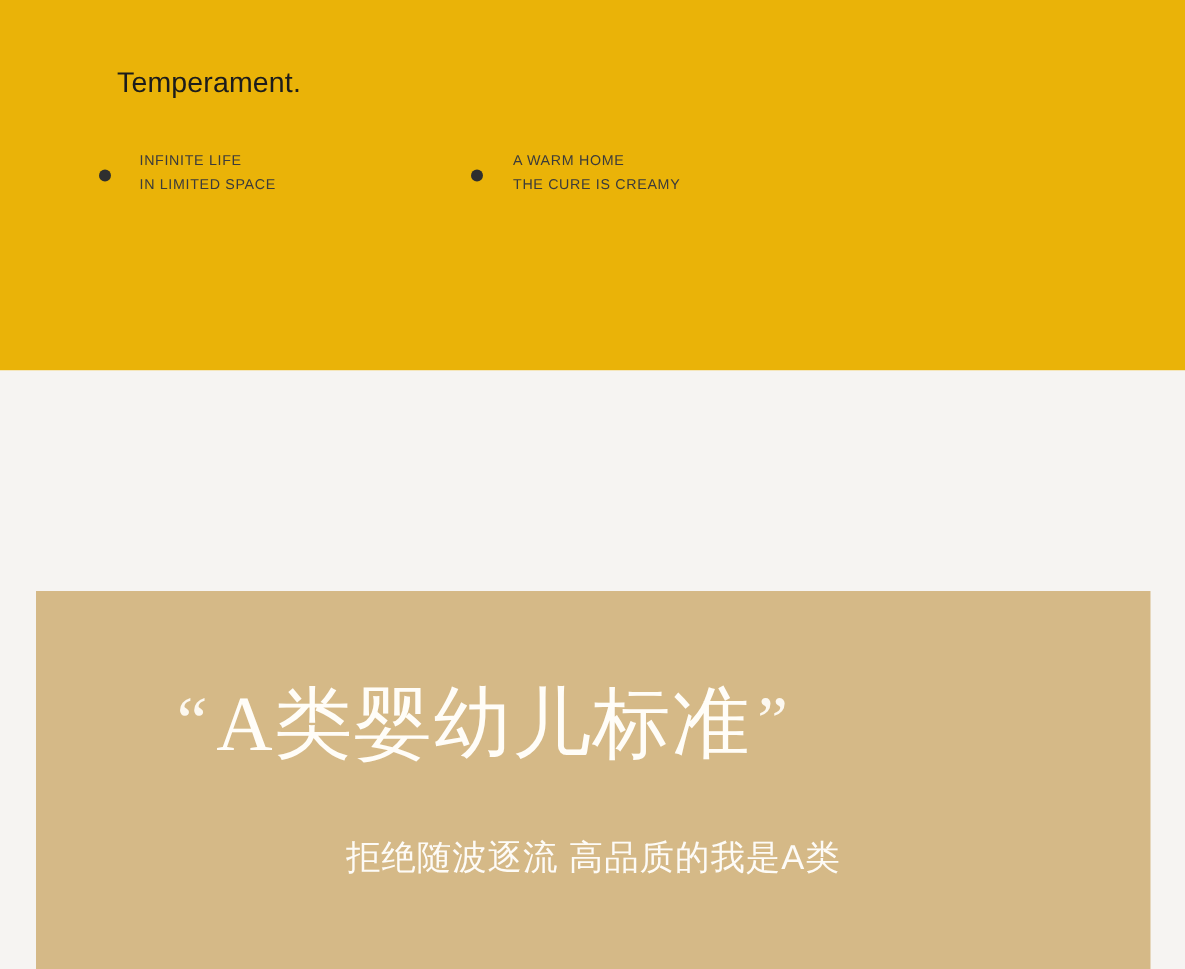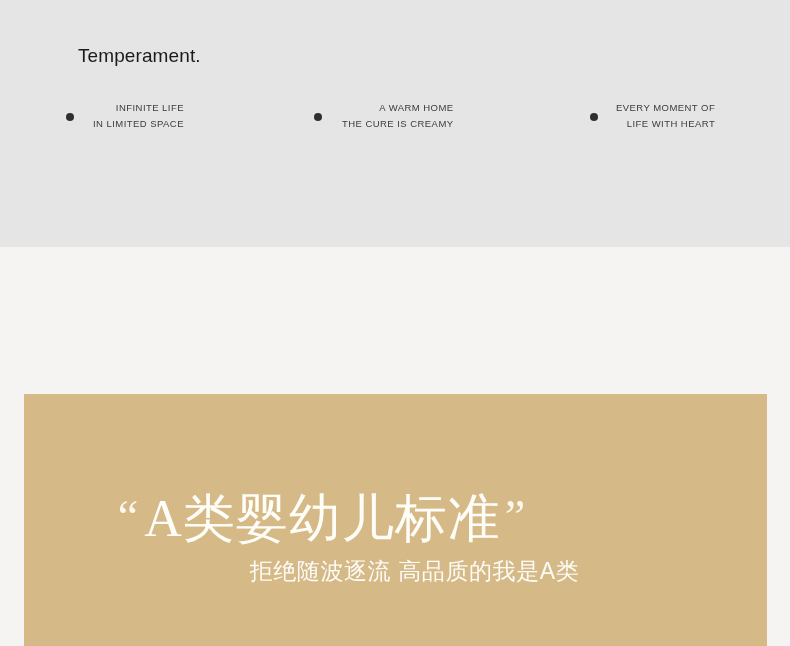--- a/index.html
+++ b/index.html
@@ -15,21 +15,21 @@
     position: relative;
   }
 
   
   .intro-section {
     position: absolute;
     left: 0;
     top: 0;
     width: 790px;
     height: 247px;
-    background: #e5e5e5;
+    background: #eab308;
     box-sizing: border-box;
   }
 
   .section-title {
     position: absolute;
     left: 78px;
     top: 44px;
     font-size: 19px;
     font-weight: 400;
     color: #1c1c1c;
@@ -71,21 +71,20 @@
   .feature-item.col-2 .feature-text { margin-left: 20px; }
   .feature-item.col-3 .feature-text { margin-left: 18px; }
 
   .feature-line {
     font-size: 9.5px;
     color: #3b3b3b;
     letter-spacing: 0.45px;
     line-height: 16px;
     white-space: nowrap;
     text-transform: uppercase;
-    text-align: right;
   }
 
   
   .beige-section {
     position: absolute;
     left: 0;
     top: 247px;
     width: 790px;
     height: 399px;
     background: #f6f4f2;
@@ -108,21 +107,20 @@
     left: 0;
     top: 56px;
     width: 597px;
     text-align: center;
     font-family: "Liberation Serif", "DejaVu Serif", serif;
     font-size: 52px;
     line-height: 62px;
     color: #fffdf8;
     letter-spacing: 1px;
     white-space: nowrap;
-    margin-top: 36px;
   }
   .quote-heading .qmark {
     font-size: 46px;
     color: rgba(255, 253, 248, 0.92);
     vertical-align: 4px;
     letter-spacing: 2px;
   }
   .quote-heading .qmark.open { margin-right: 4px; }
   .quote-heading .qmark.close { margin-left: 4px; }
 
@@ -131,21 +129,20 @@
     left: 0;
     width: 743px;
     text-align: center;
     font-family: "Liberation Sans", sans-serif;
     font-size: 23px;
     line-height: 40px;
     color: #fdfbf7;
     letter-spacing: 0.6px;
     white-space: nowrap;
     font-weight: 400;
-    padding-left: 19px;
   }
   .quote-sub.line-1 { top: 157px; }
   .quote-sub.line-2 { top: 197px; }
 </style>
 </head>
 <body>
 
 <div class="intro-section">
 
   <div class="section-title">Temperament.</div>
@@ -161,27 +158,20 @@
     </div>
 
     <div class="feature-item col-2">
       <span class="bullet-dot"></span>
       <div class="feature-text">
         <div class="feature-line">A WARM HOME</div>
         <div class="feature-line">THE CURE IS CREAMY</div>
       </div>
     </div>
 
-    <div class="feature-item col-3">
-      <span class="bullet-dot"></span>
-      <div class="feature-text">
-        <div class="feature-line">EVERY MOMENT OF</div>
-        <div class="feature-line">LIFE WITH HEART</div>
-      </div>
-    </div>
 
   </div>
 </div>
 
 <div class="beige-section">
 
   <div class="quote-panel">
 
     <div class="quote-heading">
       <span class="qmark open">“</span><span>A类婴幼儿标准</span><span class="qmark close">”</span>

